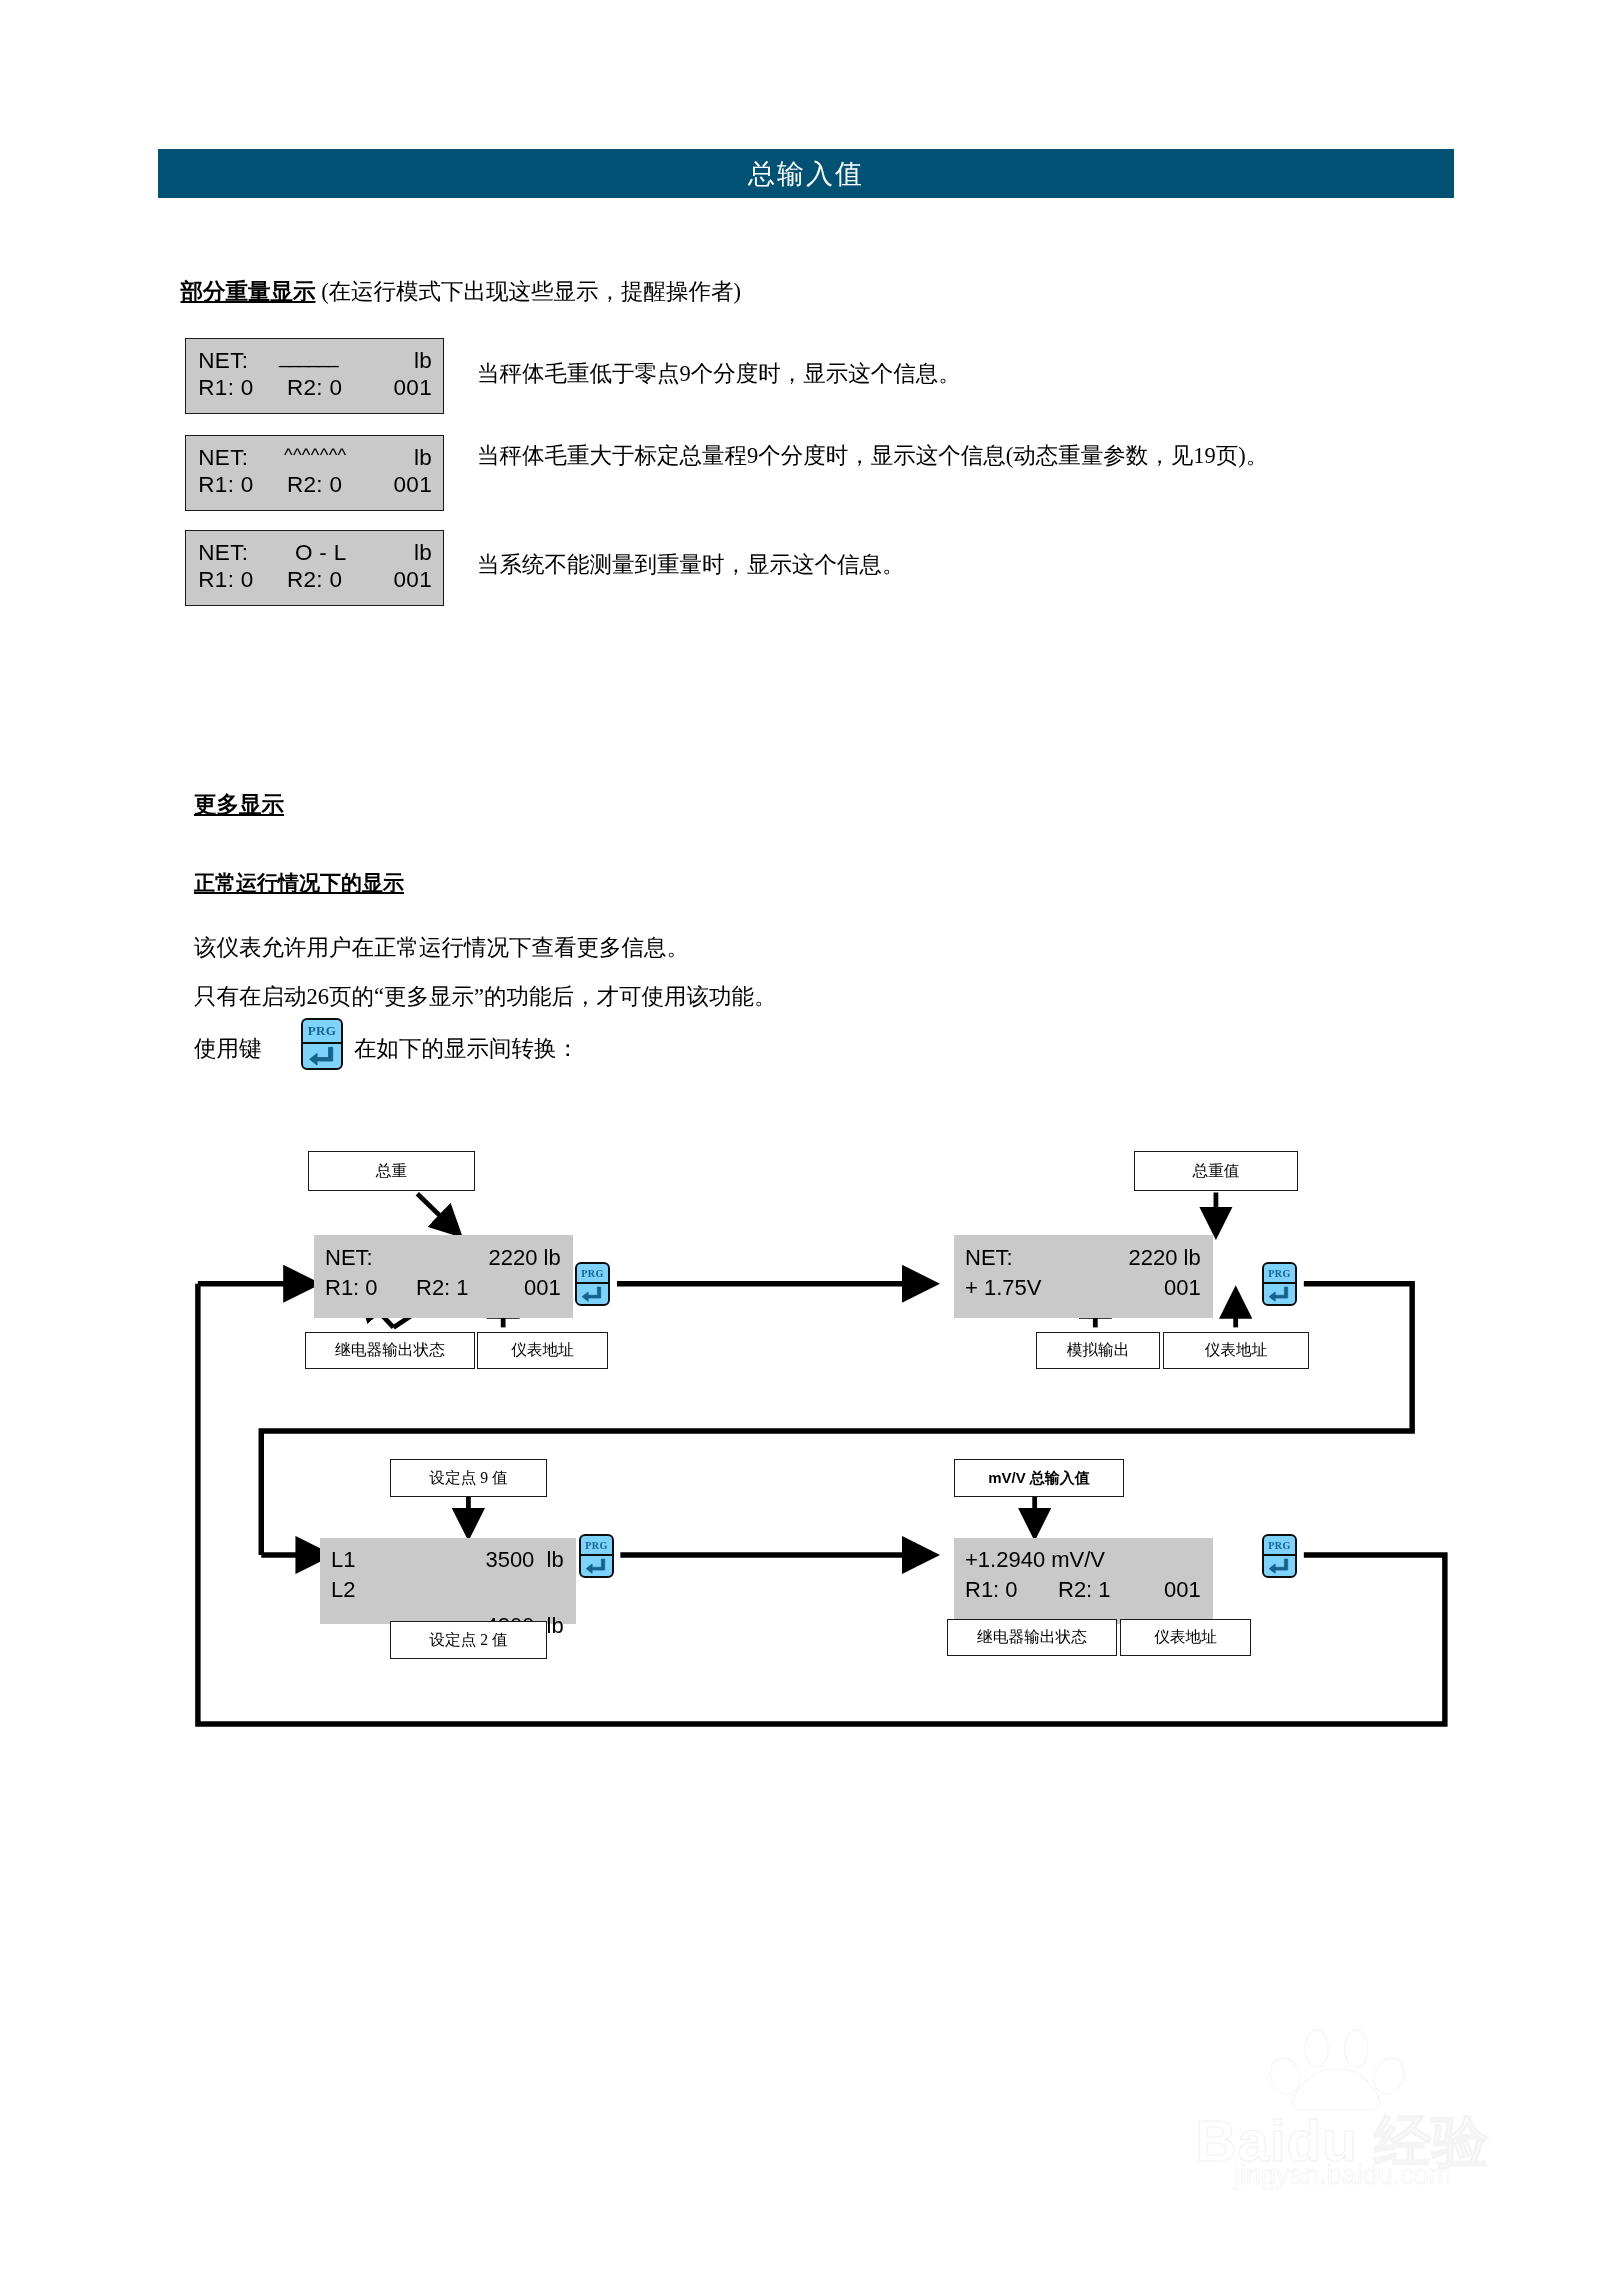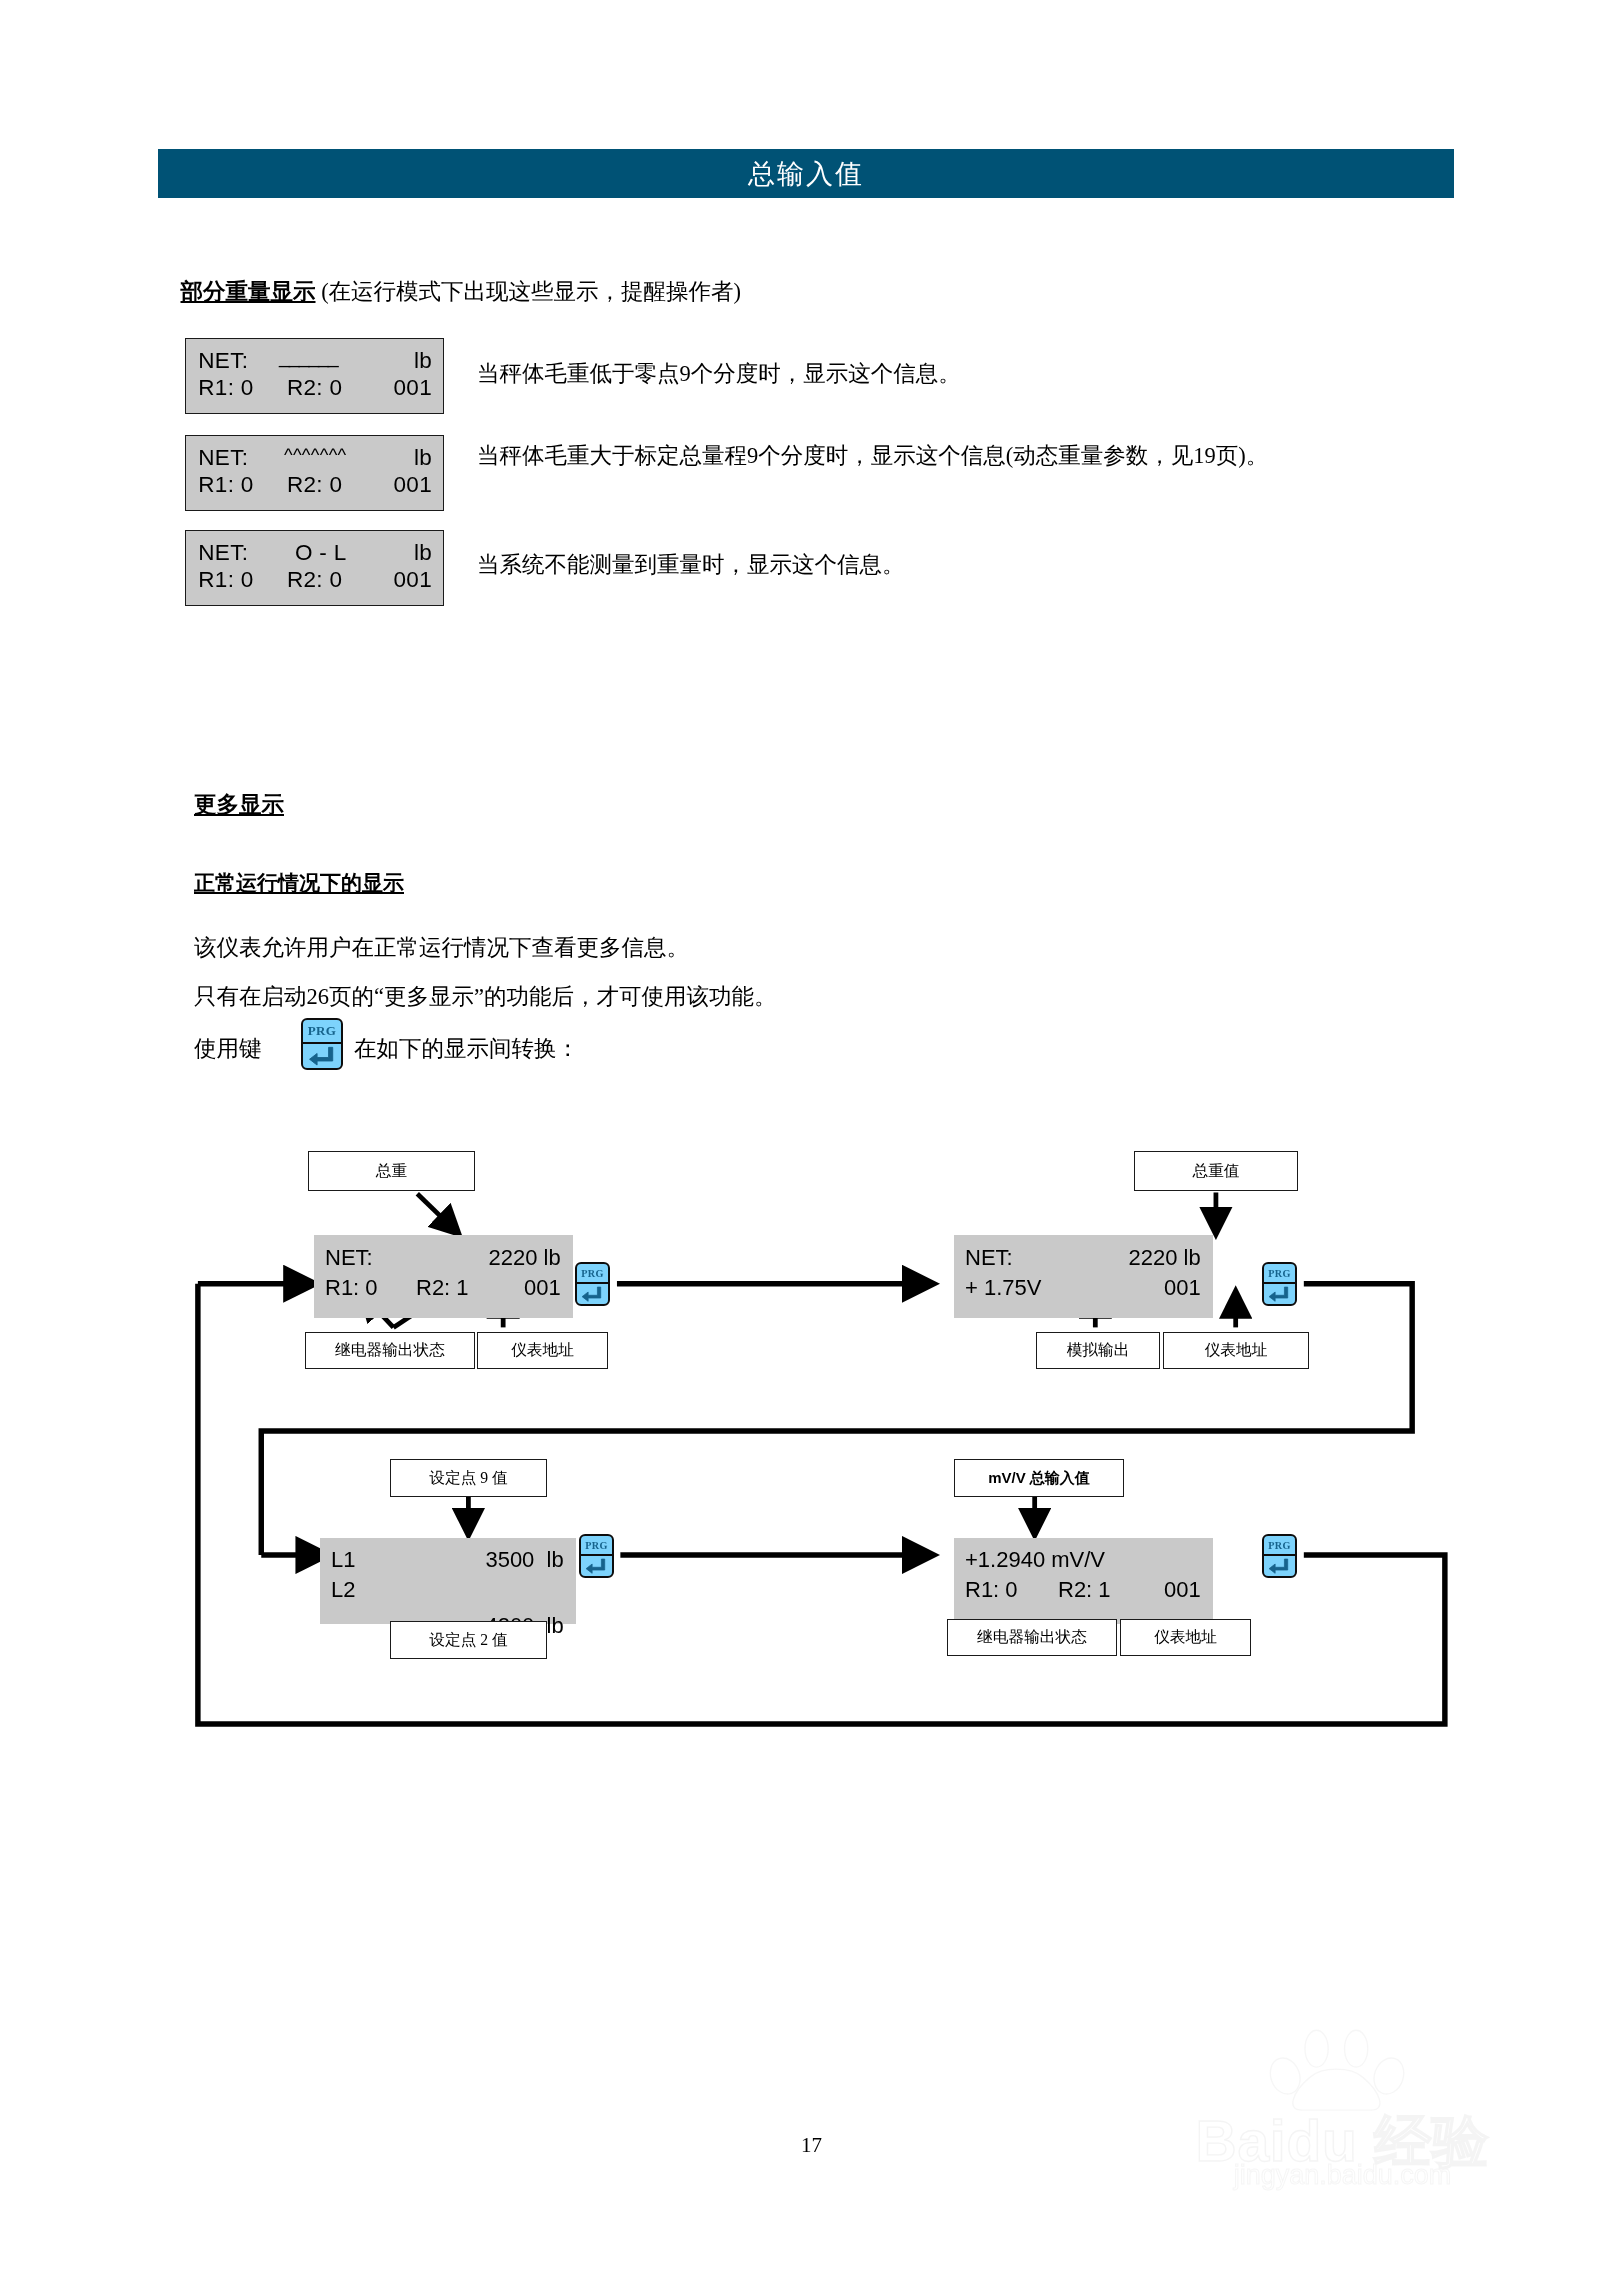--- a/index.html
+++ b/index.html
@@ -382,21 +382,20 @@
       </svg>
     </div>
   </div>
   <div class="dlabel" style="left:947px; top:1619px; width:170px; height:37px;">
     <span>继电器输出状态</span>
   </div>
   <div class="dlabel" style="left:1120px; top:1619px; width:131px; height:37px;">
     <span>仪表地址</span>
   </div>
 
-  <div id="page-number">17</div>
 
   <div id="watermark">
     <svg width="423" height="89" viewBox="0 0 620 130" style="position:absolute;left:0;top:0;" aria-hidden="true">
       <g fill="none" stroke="#d8d8d8" stroke-width="2">
         <ellipse cx="272" cy="36" rx="17" ry="27"></ellipse>
         <ellipse cx="330" cy="36" rx="17" ry="27"></ellipse>
         <ellipse cx="226" cy="76" rx="21" ry="27" transform="rotate(-20 226 76)"></ellipse>
         <ellipse cx="378" cy="76" rx="21" ry="27" transform="rotate(20 378 76)"></ellipse>
         <path d="M262 78 C236 100 228 126 250 126 L352 126 C374 126 366 100 340 78 C322 62 280 62 262 78 Z"></path>
       </g>

